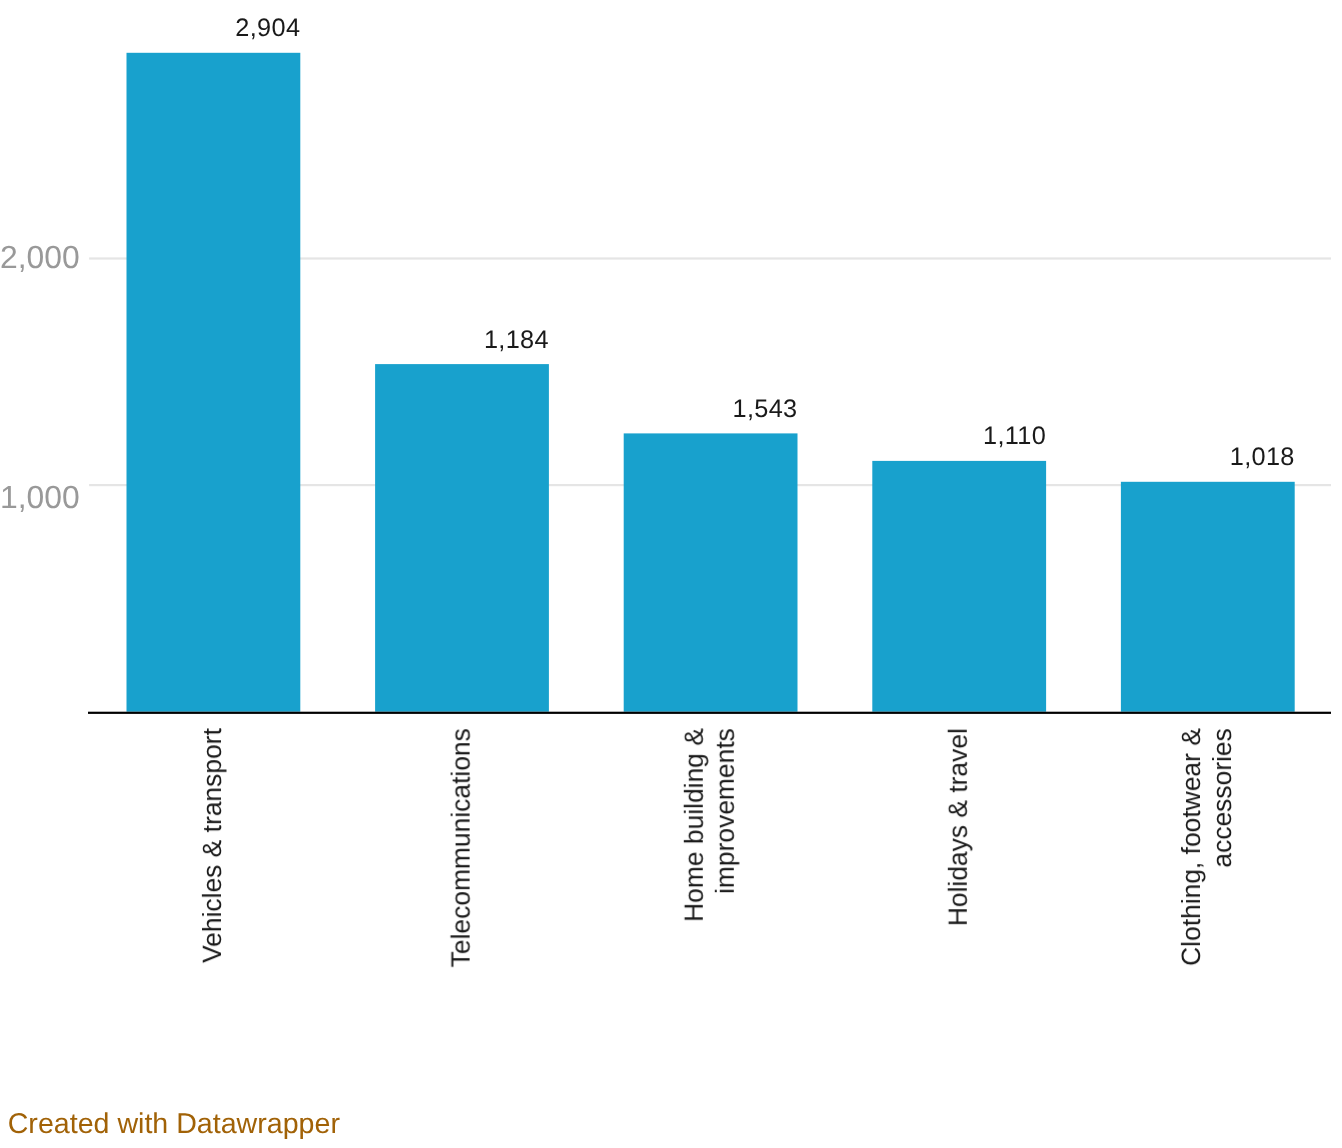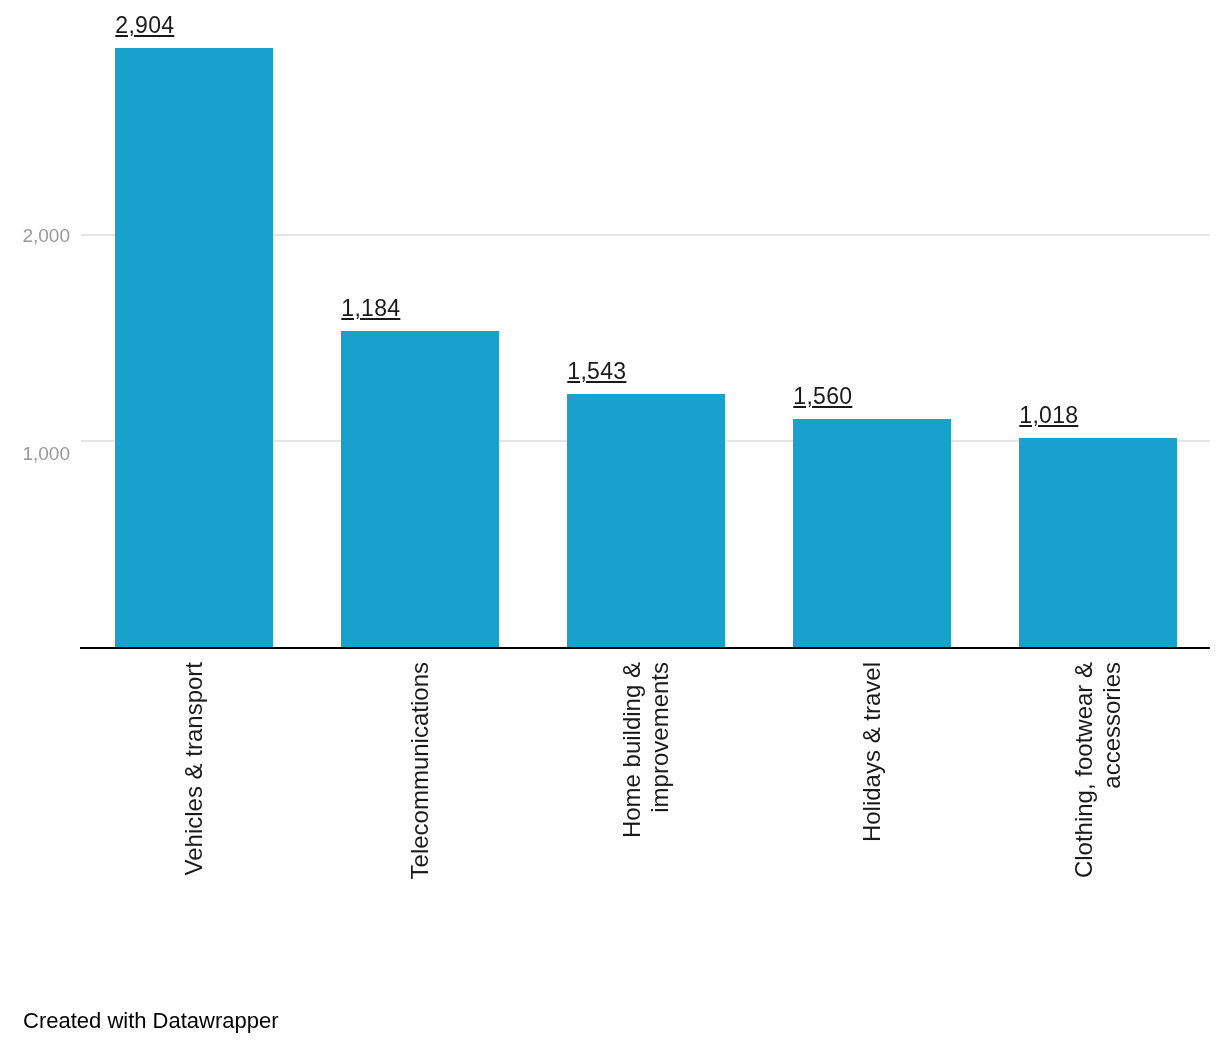--- a/index.html
+++ b/index.html
@@ -36,21 +36,21 @@
     width: 1129px;
     height: 2px;
     background: #e5e5e5;
   }
 
   .ytick-label {
     position: absolute;
     left: 0;
     width: 70px;
     color: #999999;
-    font-size: 19px;
+    font-size: 29px;
     line-height: 23px;
     white-space: nowrap;
     text-align: right;
     will-change: transform;
   }
 
   #baseline {
     position: absolute;
     left: 80px;
     top: 647px;
@@ -65,46 +65,45 @@
     background: #18a1cd;
   }
 
   .bar-value {
     position: absolute;
     width: 158px;
     color: #1a1a1a;
     font-size: 23px;
     line-height: 23px;
     white-space: nowrap;
-    text-align: left;
+    text-align: right;
     letter-spacing: 0.3px;
     text-indent: 0.3px;
     will-change: transform;
-    text-decoration: underline;
   }
 
   .cat-label {
     position: absolute;
     width: 260px;
     font-size: 24px;
     line-height: 28px;
     color: #1a1a1a;
     white-space: nowrap;
     text-align: right;
     transform-origin: 0 0;
     transform: rotate(-90deg);
     will-change: transform;
   }
 
   #footer-note {
     position: absolute;
-    left: 23px;
+    left: 7px;
     top: 1008px;
-    color: #000000;
-    font-size: 22px;
+    color: #a16207;
+    font-size: 26px;
     line-height: 26px;
     white-space: nowrap;
     will-change: transform;
   }
 </style>
 </head>
 <body>
 
 <div id="chart-root">
   <div id="plot">
@@ -119,21 +118,21 @@
     <div class="bar" style="left:341px;top:331px;height:316px"></div>
     <div class="bar" style="left:567px;top:394px;height:253px"></div>
     <div class="bar" style="left:793px;top:419px;height:228px"></div>
     <div class="bar" style="left:1019px;top:438px;height:209px"></div>
 
     <div id="baseline"></div>
 
     <div class="bar-value" style="left:115px;top:14px">2,904</div>
     <div class="bar-value" style="left:341px;top:297px">1,184</div>
     <div class="bar-value" style="left:567px;top:360px">1,543</div>
-    <div class="bar-value" style="left:793px;top:385px">1,560</div>
+    <div class="bar-value" style="left:793px;top:385px">1,110</div>
     <div class="bar-value" style="left:1019px;top:404px">1,018</div>
 
     <div class="cat-label" style="left:180px;top:922px;height:28px">
       <div>Vehicles &amp; transport</div>
     </div>
     <div class="cat-label" style="left:406px;top:922px;height:28px">
       <div>Telecommunications</div>
     </div>
     <div class="cat-label" style="left:618px;top:922px;height:56px">
       <div>Home building &amp;</div>

